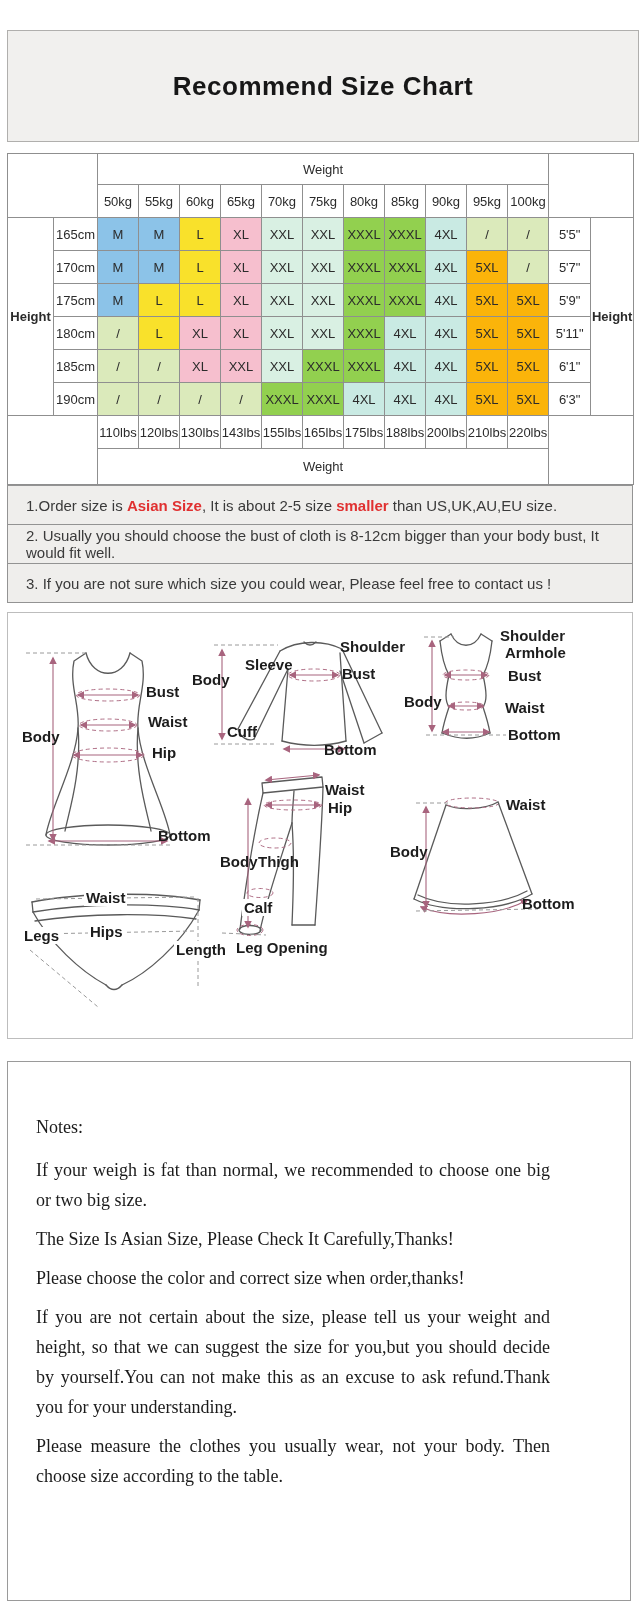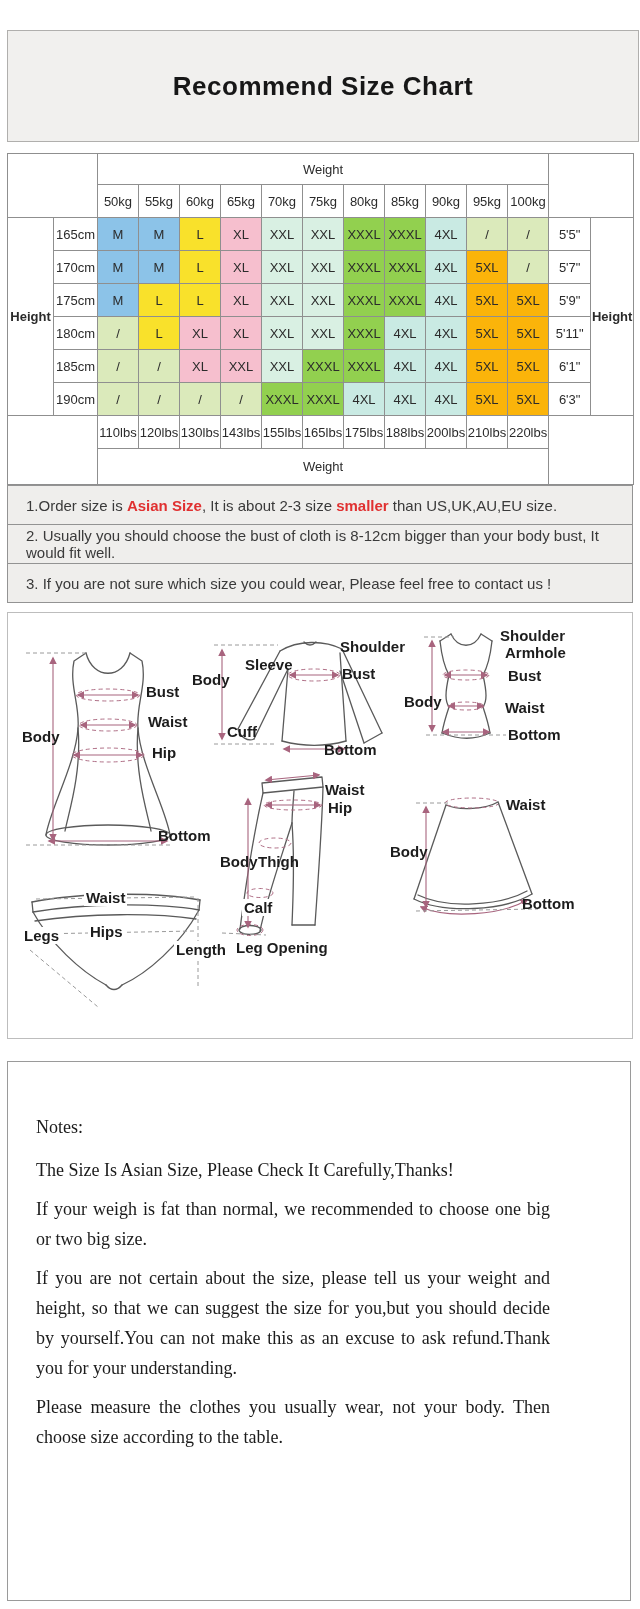--- a/index.html
+++ b/index.html
@@ -185,21 +185,21 @@
         <td>220lbs</td>
         <td colspan="2" rowspan="2"></td>
     </tr>
     <tr class="h36">
       <td colspan="11" class="bold">Weight</td>
     </tr>
   </tbody>
 </table>
 
 <div class="note-row">
-  <span><span>1.Order size is </span><span class="red">Asian Size</span><span>, It is about 2-3 size </span><span class="red">smaller</span><span> than US,UK,AU,EU size.</span></span>
+  <span><span>1.Order size is </span><span class="red">Asian Size</span><span>, It is about 2-5 size </span><span class="red">smaller</span><span> than US,UK,AU,EU size.</span></span>
 </div>
 <div class="note-row">
   <span>2. Usually you should choose the bust of cloth is 8-12cm bigger than your body bust, It would fit well.</span>
 </div>
 <div class="note-row">
   <span>3. If you are not sure which size you could wear, Please feel free to contact us !</span>
 </div>
 
 <div class="diagram-box">
   <svg width="624" height="425" viewBox="0 0 624 425">
@@ -346,17 +346,18 @@
   <span class="dlabel" style="left:514px;top:282px">Bottom</span>
 
   <span class="dlabel bgw" style="left:76px;top:276px">Waist</span>
   <span class="dlabel bgw" style="left:80px;top:310px">Hips</span>
   <span class="dlabel bgw" style="left:14px;top:314px">Legs</span>
   <span class="dlabel bgw" style="left:166px;top:328px">Length</span>
 </div>
 
 <div class="bottom-notes">
   <p class="head">Notes:</p>
+  <p>If your weigh is fat than normal, we recommended to choose one big or two big size.</p>
   <p>The Size Is Asian Size, Please Check It Carefully,Thanks!</p>
-  <p>If your weigh is fat than normal, we recommended to choose one big or two big size.</p>
+  <p>Please choose the color and correct size when order,thanks!</p>
   <p>If you are not certain about the size, please tell us your weight and height, so that we can suggest the size for you,but you should decide by yourself.You can not make this as an excuse to ask refund.Thank you for your understanding.</p>
   <p>Please measure the clothes you usually wear, not your body. Then choose size according to the table.</p>
 </div>
 
 </body></html>

